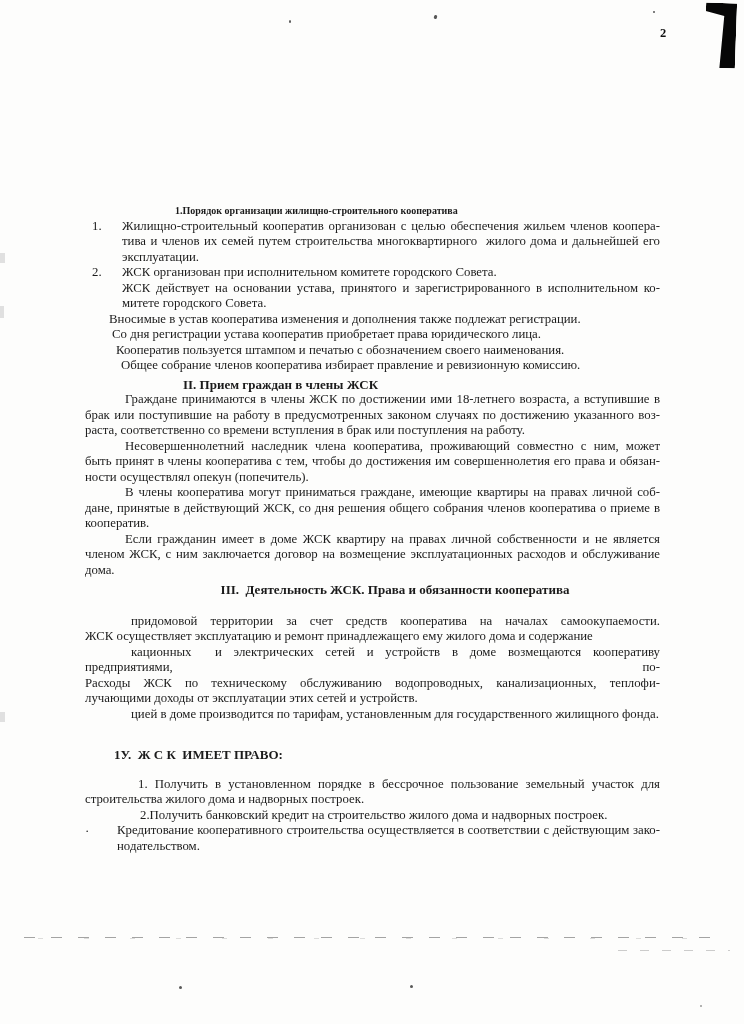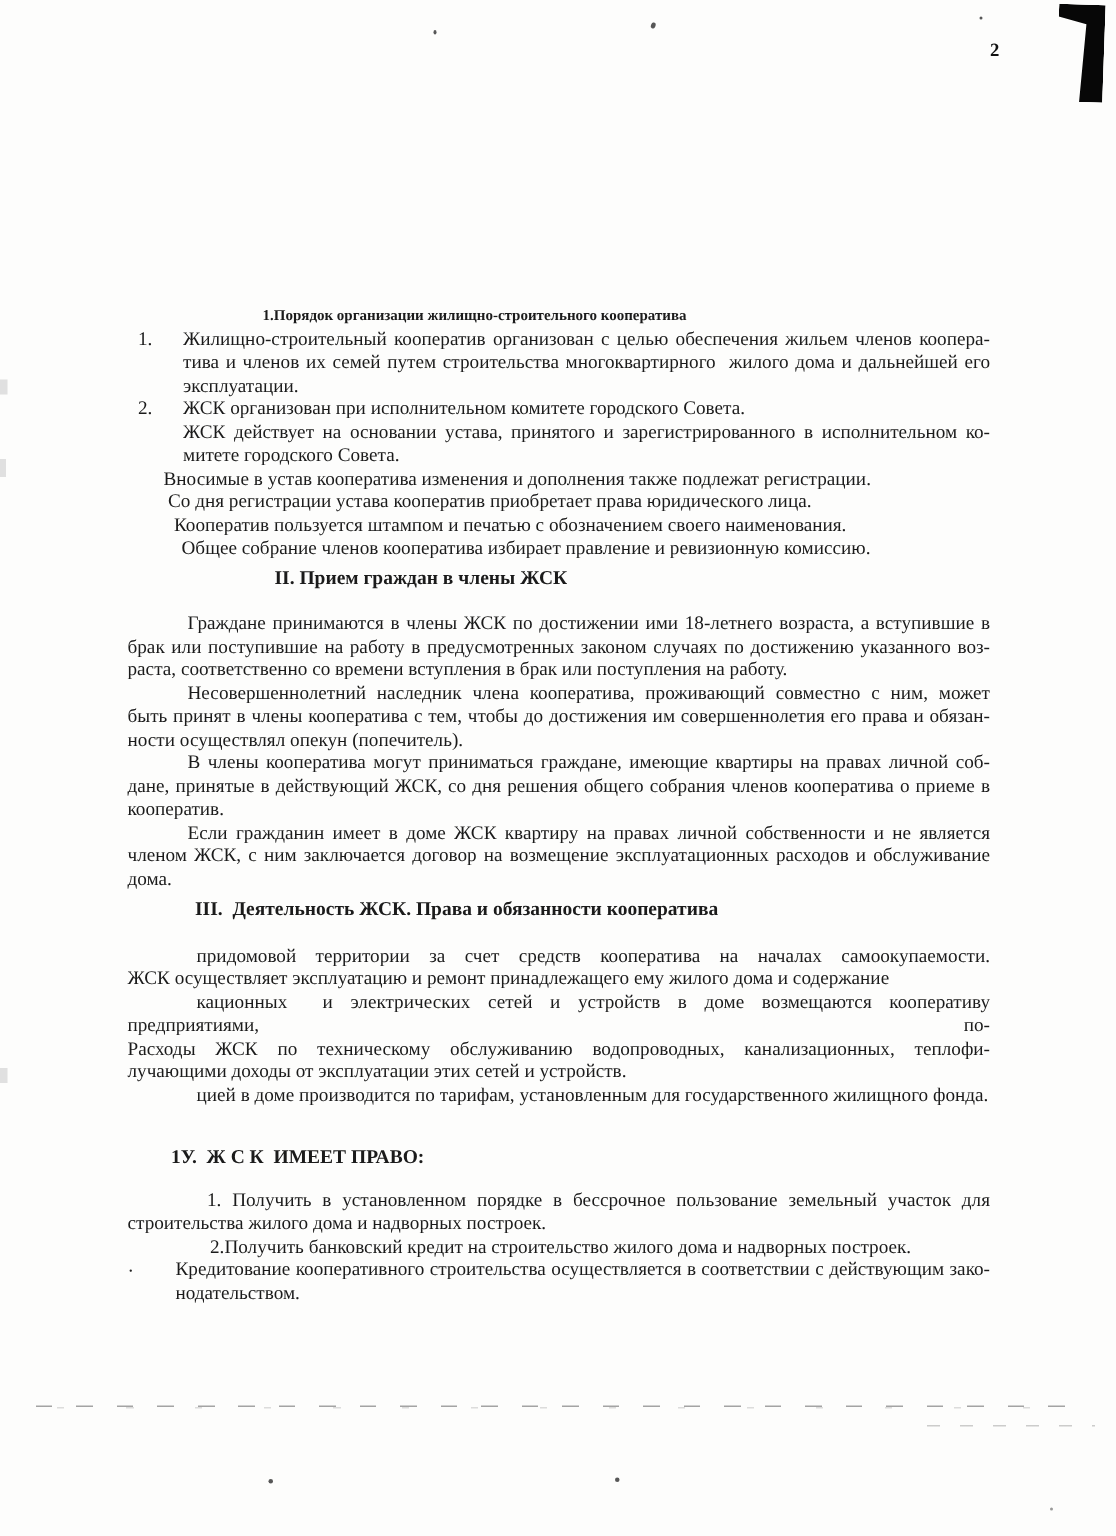--- a/index.html
+++ b/index.html
@@ -29,22 +29,22 @@
   }
   .title {
     font-weight:bold; font-size:10px;
     margin-left:90px; 
     white-space:pre-wrap;
   }
   .heading {
     font-weight:bold; font-size:13px;
     white-space:pre-wrap;
   }
-  .h2 { margin:3px 0 16px 98px; }
-  .h3 { margin:4px 0 16px 45px; }
+  .h2 { margin:3px 0 0 98px; }
+  .h3 { margin:4px 0 16px 45px;text-align:center; }
   .h4 { margin:25px 0 14px 29px; }
   .litem { display:flex; padding-left:7px; }
   .lnum { width:30px; flex:none; }
   .lbody { flex:1; min-width:0; }
   .tblock { --ti:0px; }
   .tline {
     text-align:justify; text-align-last:justify;
     white-space:pre-wrap;
   }
   .tline:last-child { text-align-last:left; }

